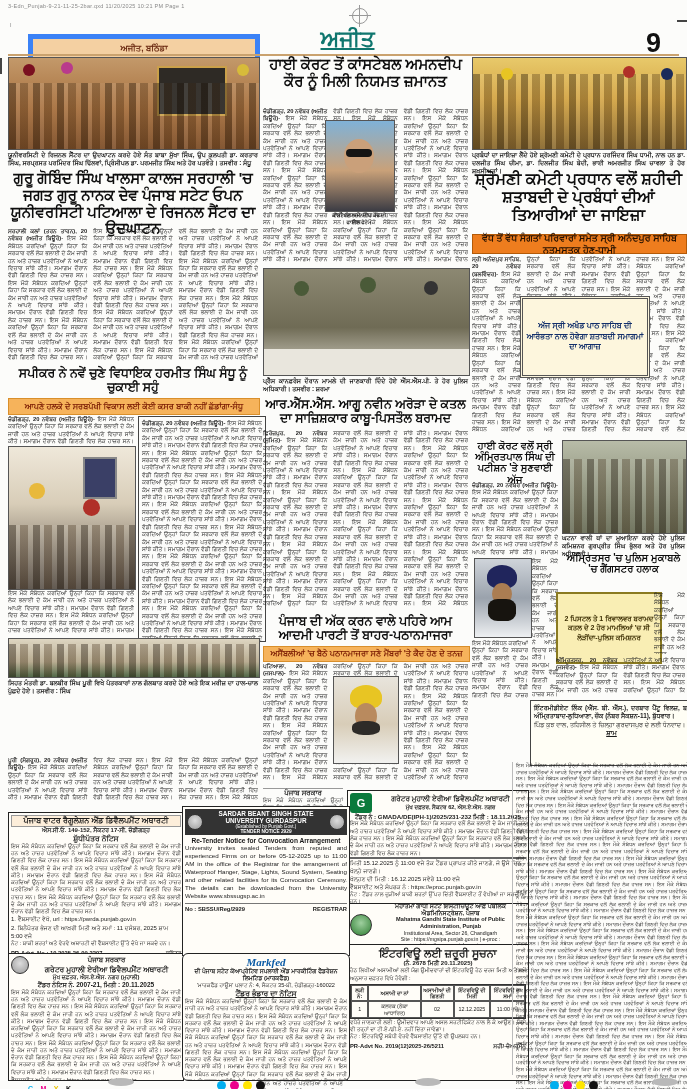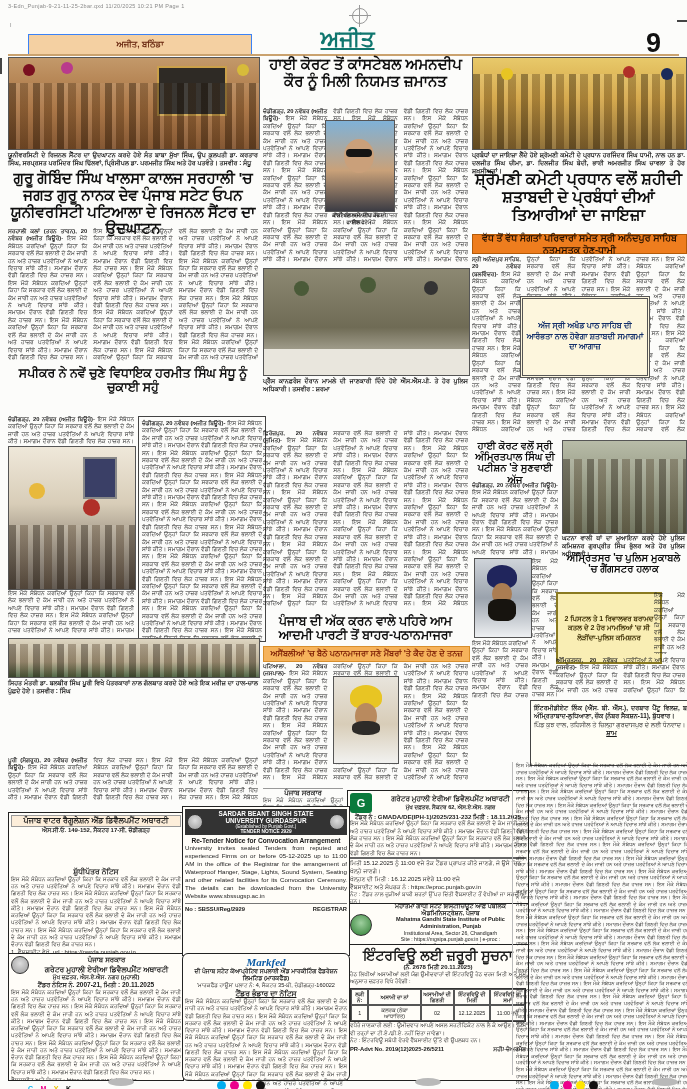--- a/index.html
+++ b/index.html
@@ -7,21 +7,21 @@
          font-family:"Liberation Sans","DejaVu Sans",sans-serif;color:#1a1a1a;overflow:hidden;}
   .abs{position:absolute;}
   
   .printer-line{font-size:5.5px;color:#888;letter-spacing:.3px;}
   .crosshair{width:14px;height:14px;border:1px solid #999;border-radius:50%;}
   .crosshair:before,.crosshair:after{content:"";position:absolute;background:#999;}
   .crosshair:before{left:6px;top:-4px;width:1px;height:22px;}
   .crosshair:after{top:6px;left:-4px;height:1px;width:22px;}
   .edgemark{background:#444;}
   
-  .band{background:#f4d0a2;border:1px solid #3b82f6;display:flex;align-items:center;justify-content:center;}
+  .band{background:#f4d0a2;border:5px solid #3b82f6;display:flex;align-items:center;justify-content:center;}
   .band span{font-size:8.5px;font-weight:bold;color:#6b2a12;}
   .masthead{font-size:22px;font-weight:bold;color:#0f766e;line-height:1;text-decoration:underline;}
   .pageno{font-size:27px;font-weight:bold;color:#111;}
   .headrule{height:2px;background:#caa26e;}
   
   .photo{border:1px solid #555;overflow:hidden;}
   .crowd{position:absolute;left:0;right:0;bottom:0;top:28%;
     background:repeating-linear-gradient(90deg,rgba(30,20,10,.38) 0 7px,rgba(255,255,255,.10) 7px 11px,rgba(60,40,20,.30) 11px 19px,rgba(255,255,255,.05) 19px 24px);}
   .plaque{position:absolute;background:#2e2a25;border:2px solid #caa04a;}
   .blob{position:absolute;border-radius:50%;}
@@ -86,20 +86,21 @@
   <div class="abs caption" style="left:8px;top:151px;width:250px;height:17px;">ਯੂਨੀਵਰਸਿਟੀ ਦੇ ਰਿਜਨਲ ਸੈਂਟਰ ਦਾ ਉਦਘਾਟਨ ਕਰਦੇ ਹੋਏ ਸੰਤ ਬਾਬਾ ਸੁੱਖਾ ਸਿੰਘ, ਉਪ ਕੁਲਪਤੀ ਡਾ. ਕਰਤਾਰ ਸਿੰਘ, ਸਰਪ੍ਰਸਤ ਪਰਮਿੰਦਰ ਸਿੰਘ ਢਿੱਲਵਾਂ, ਪ੍ਰਿੰਸੀਪਲ ਡਾ. ਪਰਮਜੀਤ ਸਿੰਘ ਅਤੇ ਹੋਰ ਪਤਵੰਤੇ।   ਤਸਵੀਰ : ਸੰਧੂ</div>
 
   <div class="abs headline h-lg" style="left:8px;top:170px;width:250px;">ਗੁਰੂ ਗੋਬਿੰਦ ਸਿੰਘ ਖਾਲਸਾ ਕਾਲਜ ਸਰਹਾਲੀ 'ਚ ਜਗਤ ਗੁਰੂ ਨਾਨਕ ਦੇਵ ਪੰਜਾਬ ਸਟੇਟ ਓਪਨ ਯੂਨੀਵਰਸਿਟੀ ਪਟਿਆਲਾ ਦੇ ਰਿਜਨਲ ਸੈਂਟਰ ਦਾ ਉਦਘਾਟਨ</div>
 
   <div class="abs body-txt cols3" style="left:8px;top:228px;width:250px;height:134px;">
     <b class="dl">ਸਰਹਾਲੀ ਕਲਾਂ (ਤਰਨ ਤਾਰਨ), 20 ਨਵੰਬਰ (ਅਜੀਤ ਬਿਊਰੋ)-</b>
     <span> ਇਸ ਮੌਕੇ ਸੰਬੋਧਨ ਕਰਦਿਆਂ ਉਨ੍ਹਾਂ ਕਿਹਾ ਕਿ ਸਰਕਾਰ ਵਲੋਂ ਲੋਕ ਭਲਾਈ ਦੇ ਕੰਮ ਜਾਰੀ ਹਨ ਅਤੇ ਹਾਜ਼ਰ ਪਤਵੰਤਿਆਂ ਨੇ ਆਪਣੇ ਵਿਚਾਰ ਸਾਂਝੇ ਕੀਤੇ। ਸਮਾਗਮ ਦੌਰਾਨ ਵੱਡੀ ਗਿਣਤੀ ਵਿਚ ਲੋਕ ਹਾਜ਼ਰ ਸਨ। ਇਸ ਮੌਕੇ ਸੰਬੋਧਨ ਕਰਦਿਆਂ ਉਨ੍ਹਾਂ ਕਿਹਾ ਕਿ ਸਰਕਾਰ ਵਲੋਂ ਲੋਕ ਭਲਾਈ ਦੇ ਕੰਮ ਜਾਰੀ ਹਨ ਅਤੇ ਹਾਜ਼ਰ ਪਤਵੰਤਿਆਂ ਨੇ ਆਪਣੇ ਵਿਚਾਰ ਸਾਂਝੇ ਕੀਤੇ। ਸਮਾਗਮ ਦੌਰਾਨ ਵੱਡੀ ਗਿਣਤੀ ਵਿਚ ਲੋਕ ਹਾਜ਼ਰ ਸਨ। ਇਸ ਮੌਕੇ ਸੰਬੋਧਨ ਕਰਦਿਆਂ ਉਨ੍ਹਾਂ ਕਿਹਾ ਕਿ ਸਰਕਾਰ ਵਲੋਂ ਲੋਕ ਭਲਾਈ ਦੇ ਕੰਮ ਜਾਰੀ ਹਨ ਅਤੇ ਹਾਜ਼ਰ ਪਤਵੰਤਿਆਂ ਨੇ ਆਪਣੇ ਵਿਚਾਰ ਸਾਂਝੇ ਕੀਤੇ। ਸਮਾਗਮ ਦੌਰਾਨ ਵੱਡੀ ਗਿਣਤੀ ਵਿਚ ਲੋਕ ਹਾਜ਼ਰ ਸਨ। ਇਸ ਮੌਕੇ ਸੰਬੋਧਨ ਕਰਦਿਆਂ ਉਨ੍ਹਾਂ ਕਿਹਾ ਕਿ ਸਰਕਾਰ ਵਲੋਂ ਲੋਕ ਭਲਾਈ ਦੇ ਕੰਮ ਜਾਰੀ ਹਨ ਅਤੇ ਹਾਜ਼ਰ ਪਤਵੰਤਿਆਂ ਨੇ ਆਪਣੇ ਵਿਚਾਰ ਸਾਂਝੇ ਕੀਤੇ। ਸਮਾਗਮ ਦੌਰਾਨ ਵੱਡੀ ਗਿਣਤੀ ਵਿਚ ਲੋਕ ਹਾਜ਼ਰ ਸਨ। ਇਸ ਮੌਕੇ ਸੰਬੋਧਨ ਕਰਦਿਆਂ ਉਨ੍ਹਾਂ ਕਿਹਾ ਕਿ ਸਰਕਾਰ ਵਲੋਂ ਲੋਕ ਭਲਾਈ ਦੇ ਕੰਮ ਜਾਰੀ ਹਨ ਅਤੇ ਹਾਜ਼ਰ ਪਤਵੰਤਿਆਂ ਨੇ ਆਪਣੇ ਵਿਚਾਰ ਸਾਂਝੇ ਕੀਤੇ। ਸਮਾਗਮ ਦੌਰਾਨ ਵੱਡੀ ਗਿਣਤੀ ਵਿਚ ਲੋਕ ਹਾਜ਼ਰ ਸਨ। ਇਸ ਮੌਕੇ ਸੰਬੋਧਨ ਕਰਦਿਆਂ ਉਨ੍ਹਾਂ ਕਿਹਾ ਕਿ ਸਰਕਾਰ ਵਲੋਂ ਲੋਕ ਭਲਾਈ ਦੇ ਕੰਮ ਜਾਰੀ ਹਨ ਅਤੇ ਹਾਜ਼ਰ ਪਤਵੰਤਿਆਂ ਨੇ ਆਪਣੇ ਵਿਚਾਰ ਸਾਂਝੇ ਕੀਤੇ। ਸਮਾਗਮ ਦੌਰਾਨ ਵੱਡੀ ਗਿਣਤੀ ਵਿਚ ਲੋਕ ਹਾਜ਼ਰ ਸਨ। ਇਸ ਮੌਕੇ ਸੰਬੋਧਨ ਕਰਦਿਆਂ ਉਨ੍ਹਾਂ ਕਿਹਾ ਕਿ ਸਰਕਾਰ ਵਲੋਂ ਲੋਕ ਭਲਾਈ ਦੇ ਕੰਮ ਜਾਰੀ ਹਨ ਅਤੇ ਹਾਜ਼ਰ ਪਤਵੰਤਿਆਂ ਨੇ ਆਪਣੇ ਵਿਚਾਰ ਸਾਂਝੇ ਕੀਤੇ। ਸਮਾਗਮ ਦੌਰਾਨ ਵੱਡੀ ਗਿਣਤੀ ਵਿਚ ਲੋਕ ਹਾਜ਼ਰ ਸਨ। ਇਸ ਮੌਕੇ ਸੰਬੋਧਨ ਕਰਦਿਆਂ ਉਨ੍ਹਾਂ ਕਿਹਾ ਕਿ ਸਰਕਾਰ ਵਲੋਂ ਲੋਕ ਭਲਾਈ ਦੇ ਕੰਮ ਜਾਰੀ ਹਨ ਅਤੇ ਹਾਜ਼ਰ ਪਤਵੰਤਿਆਂ ਨੇ ਆਪਣੇ ਵਿਚਾਰ ਸਾਂਝੇ ਕੀਤੇ। ਸਮਾਗਮ ਦੌਰਾਨ ਵੱਡੀ ਗਿਣਤੀ ਵਿਚ ਲੋਕ ਹਾਜ਼ਰ ਸਨ। ਇਸ ਮੌਕੇ ਸੰਬੋਧਨ ਕਰਦਿਆਂ ਉਨ੍ਹਾਂ ਕਿਹਾ ਕਿ ਸਰਕਾਰ ਵਲੋਂ ਲੋਕ ਭਲਾਈ ਦੇ ਕੰਮ ਜਾਰੀ ਹਨ ਅਤੇ ਹਾਜ਼ਰ ਪਤਵੰਤਿਆਂ ਨੇ ਆਪਣੇ ਵਿਚਾਰ ਸਾਂਝੇ ਕੀਤੇ। ਸਮਾਗਮ ਦੌਰਾਨ ਵੱਡੀ ਗਿਣਤੀ ਵਿਚ ਲੋਕ ਹਾਜ਼ਰ ਸਨ। ਇਸ ਮੌਕੇ ਸੰਬੋਧਨ ਕਰਦਿਆਂ ਉਨ੍ਹਾਂ ਕਿਹਾ ਕਿ ਸਰਕਾਰ ਵਲੋਂ ਲੋਕ ਭਲਾਈ ਦੇ ਕੰਮ ਜਾਰੀ ਹਨ ਅਤੇ ਹਾਜ਼ਰ ਪਤਵੰਤਿਆਂ ਨੇ ਆਪਣੇ ਵਿਚਾਰ ਸਾਂਝੇ ਕੀਤੇ। ਸਮਾਗਮ ਦੌਰਾਨ ਵੱਡੀ ਗਿਣਤੀ ਵਿਚ ਲੋਕ ਹਾਜ਼ਰ ਸਨ।</span>
   </div>
 
   <div class="abs headline h-md" style="left:8px;top:366px;width:250px;">ਸਪੀਕਰ ਨੇ ਨਵੇਂ ਚੁਣੇ ਵਿਧਾਇਕ ਹਰਮੀਤ ਸਿੰਘ ਸੰਧੂ ਨੂੰ ਚੁਕਾਈ ਸਹੁੰ</div>
+  <div class="abs subhead" style="left:8px;top:398px;width:250px;height:15px;">ਆਪਣੇ ਹਲਕੇ ਦੇ ਸਰਬਪੱਖੀ ਵਿਕਾਸ ਲਈ ਕੋਈ ਕਸਰ ਬਾਕੀ ਨਹੀਂ ਛੱਡਾਂਗਾ-ਸੰਧੂ</div>
 
   <div class="abs body-txt" style="left:8px;top:416px;width:126px;height:28px;">
     <b class="dl">ਚੰਡੀਗੜ੍ਹ, 20 ਨਵੰਬਰ (ਅਜੀਤ ਬਿਊਰੋ)-</b>
     <span> ਇਸ ਮੌਕੇ ਸੰਬੋਧਨ ਕਰਦਿਆਂ ਉਨ੍ਹਾਂ ਕਿਹਾ ਕਿ ਸਰਕਾਰ ਵਲੋਂ ਲੋਕ ਭਲਾਈ ਦੇ ਕੰਮ ਜਾਰੀ ਹਨ ਅਤੇ ਹਾਜ਼ਰ ਪਤਵੰਤਿਆਂ ਨੇ ਆਪਣੇ ਵਿਚਾਰ ਸਾਂਝੇ ਕੀਤੇ। ਸਮਾਗਮ ਦੌਰਾਨ ਵੱਡੀ ਗਿਣਤੀ ਵਿਚ ਲੋਕ ਹਾਜ਼ਰ ਸਨ। ਇਸ ਮੌਕੇ ਸੰਬੋਧਨ ਕਰਦਿਆਂ ਉਨ੍ਹਾਂ ਕਿਹਾ ਕਿ ਸਰਕਾਰ ਵਲੋਂ ਲੋਕ ਭਲਾਈ ਦੇ ਕੰਮ ਜਾਰੀ ਹਨ ਅਤੇ ਹਾਜ਼ਰ ਪਤਵੰਤਿਆਂ ਨੇ ਆਪਣੇ ਵਿਚਾਰ ਸਾਂਝੇ ਕੀਤੇ। ਸਮਾਗਮ ਦੌਰਾਨ ਵੱਡੀ ਗਿਣਤੀ ਵਿਚ ਲੋਕ ਹਾਜ਼ਰ ਸਨ।</span>
   </div>
   <div class="abs photo" style="left:8px;top:446px;width:126px;height:142px;background:linear-gradient(180deg,#efe8da 0%,#d8cdb8 40%,#5a5148 100%);">
     <div class="plaque" style="left:74px;top:10px;width:30px;height:38px;background:#3a3f66;border-color:#888;"></div>
     <div class="blob" style="left:20px;top:36px;width:16px;height:16px;background:#e8b93c;"></div>
     <div class="blob" style="left:74px;top:52px;width:17px;height:17px;background:#b03028;"></div>
     <div class="crowd" style="top:55%;"></div>
@@ -118,21 +119,21 @@
   </div>
   <div class="abs caption" style="left:8px;top:679px;width:250px;height:17px;">ਸਿਹਤ ਮੰਤਰੀ ਡਾ. ਬਲਬੀਰ ਸਿੰਘ ਪੂਰੀ ਵਿਖੇ ਪੱਤਰਕਾਰਾਂ ਨਾਲ ਗੱਲਬਾਤ ਕਰਦੇ ਹੋਏ ਅਤੇ ਇਕ ਮਰੀਜ਼ ਦਾ ਹਾਲ-ਚਾਲ ਪੁੱਛਦੇ ਹੋਏ।   ਤਸਵੀਰ : ਸਿੰਘ</div>
   <div class="abs body-txt cols3" style="left:8px;top:757px;width:250px;height:50px;">
     <b class="dl">ਪੂਰੀ (ਸੰਗਰੂਰ), 20 ਨਵੰਬਰ (ਅਜੀਤ ਬਿਊਰੋ)-</b>
     <span> ਇਸ ਮੌਕੇ ਸੰਬੋਧਨ ਕਰਦਿਆਂ ਉਨ੍ਹਾਂ ਕਿਹਾ ਕਿ ਸਰਕਾਰ ਵਲੋਂ ਲੋਕ ਭਲਾਈ ਦੇ ਕੰਮ ਜਾਰੀ ਹਨ ਅਤੇ ਹਾਜ਼ਰ ਪਤਵੰਤਿਆਂ ਨੇ ਆਪਣੇ ਵਿਚਾਰ ਸਾਂਝੇ ਕੀਤੇ। ਸਮਾਗਮ ਦੌਰਾਨ ਵੱਡੀ ਗਿਣਤੀ ਵਿਚ ਲੋਕ ਹਾਜ਼ਰ ਸਨ। ਇਸ ਮੌਕੇ ਸੰਬੋਧਨ ਕਰਦਿਆਂ ਉਨ੍ਹਾਂ ਕਿਹਾ ਕਿ ਸਰਕਾਰ ਵਲੋਂ ਲੋਕ ਭਲਾਈ ਦੇ ਕੰਮ ਜਾਰੀ ਹਨ ਅਤੇ ਹਾਜ਼ਰ ਪਤਵੰਤਿਆਂ ਨੇ ਆਪਣੇ ਵਿਚਾਰ ਸਾਂਝੇ ਕੀਤੇ। ਸਮਾਗਮ ਦੌਰਾਨ ਵੱਡੀ ਗਿਣਤੀ ਵਿਚ ਲੋਕ ਹਾਜ਼ਰ ਸਨ। ਇਸ ਮੌਕੇ ਸੰਬੋਧਨ ਕਰਦਿਆਂ ਉਨ੍ਹਾਂ ਕਿਹਾ ਕਿ ਸਰਕਾਰ ਵਲੋਂ ਲੋਕ ਭਲਾਈ ਦੇ ਕੰਮ ਜਾਰੀ ਹਨ ਅਤੇ ਹਾਜ਼ਰ ਪਤਵੰਤਿਆਂ ਨੇ ਆਪਣੇ ਵਿਚਾਰ ਸਾਂਝੇ ਕੀਤੇ। ਸਮਾਗਮ ਦੌਰਾਨ ਵੱਡੀ ਗਿਣਤੀ ਵਿਚ ਲੋਕ ਹਾਜ਼ਰ ਸਨ। ਇਸ ਮੌਕੇ ਸੰਬੋਧਨ ਕਰਦਿਆਂ ਉਨ੍ਹਾਂ ਕਿਹਾ ਕਿ ਸਰਕਾਰ ਵਲੋਂ ਲੋਕ ਭਲਾਈ ਦੇ ਕੰਮ ਜਾਰੀ ਹਨ ਅਤੇ ਹਾਜ਼ਰ ਪਤਵੰਤਿਆਂ ਨੇ ਆਪਣੇ ਵਿਚਾਰ ਸਾਂਝੇ ਕੀਤੇ। ਸਮਾਗਮ ਦੌਰਾਨ ਵੱਡੀ ਗਿਣਤੀ ਵਿਚ ਲੋਕ ਹਾਜ਼ਰ ਸਨ।</span>
   </div>
 
   <div class="abs notice" style="left:8px;top:812px;width:170px;height:138px;padding:2px;">
     <div class="nt" style="font-size:8px;background:#fdeeda;border:1px solid #999;">ਪੰਜਾਬ ਵਾਟਰ ਰੈਗੂਲੇਸ਼ਨ ਐਂਡ ਡਿਵੈਲਪਮੈਂਟ ਅਥਾਰਟੀ</div>
     <div class="nt" style="font-size:6px;">ਐਸ.ਸੀ.ਓ. 149-152, ਸੈਕਟਰ 17-ਸੀ, ਚੰਡੀਗੜ੍ਹ</div>
-    <div class="nt" style="font-size:7.5px;margin-top:33px;">ਸ਼ੁੱਧੀਪੱਤਰ ਨੋਟਿਸ</div>
+    <div class="nt" style="font-size:7.5px;">ਸ਼ੁੱਧੀਪੱਤਰ ਨੋਟਿਸ</div>
     <div class="ntext"> ਇਸ ਮੌਕੇ ਸੰਬੋਧਨ ਕਰਦਿਆਂ ਉਨ੍ਹਾਂ ਕਿਹਾ ਕਿ ਸਰਕਾਰ ਵਲੋਂ ਲੋਕ ਭਲਾਈ ਦੇ ਕੰਮ ਜਾਰੀ ਹਨ ਅਤੇ ਹਾਜ਼ਰ ਪਤਵੰਤਿਆਂ ਨੇ ਆਪਣੇ ਵਿਚਾਰ ਸਾਂਝੇ ਕੀਤੇ। ਸਮਾਗਮ ਦੌਰਾਨ ਵੱਡੀ ਗਿਣਤੀ ਵਿਚ ਲੋਕ ਹਾਜ਼ਰ ਸਨ। ਇਸ ਮੌਕੇ ਸੰਬੋਧਨ ਕਰਦਿਆਂ ਉਨ੍ਹਾਂ ਕਿਹਾ ਕਿ ਸਰਕਾਰ ਵਲੋਂ ਲੋਕ ਭਲਾਈ ਦੇ ਕੰਮ ਜਾਰੀ ਹਨ ਅਤੇ ਹਾਜ਼ਰ ਪਤਵੰਤਿਆਂ ਨੇ ਆਪਣੇ ਵਿਚਾਰ ਸਾਂਝੇ ਕੀਤੇ। ਸਮਾਗਮ ਦੌਰਾਨ ਵੱਡੀ ਗਿਣਤੀ ਵਿਚ ਲੋਕ ਹਾਜ਼ਰ ਸਨ। ਇਸ ਮੌਕੇ ਸੰਬੋਧਨ ਕਰਦਿਆਂ ਉਨ੍ਹਾਂ ਕਿਹਾ ਕਿ ਸਰਕਾਰ ਵਲੋਂ ਲੋਕ ਭਲਾਈ ਦੇ ਕੰਮ ਜਾਰੀ ਹਨ ਅਤੇ ਹਾਜ਼ਰ ਪਤਵੰਤਿਆਂ ਨੇ ਆਪਣੇ ਵਿਚਾਰ ਸਾਂਝੇ ਕੀਤੇ। ਸਮਾਗਮ ਦੌਰਾਨ ਵੱਡੀ ਗਿਣਤੀ ਵਿਚ ਲੋਕ ਹਾਜ਼ਰ ਸਨ। ਇਸ ਮੌਕੇ ਸੰਬੋਧਨ ਕਰਦਿਆਂ ਉਨ੍ਹਾਂ ਕਿਹਾ ਕਿ ਸਰਕਾਰ ਵਲੋਂ ਲੋਕ ਭਲਾਈ ਦੇ ਕੰਮ ਜਾਰੀ ਹਨ ਅਤੇ ਹਾਜ਼ਰ ਪਤਵੰਤਿਆਂ ਨੇ ਆਪਣੇ ਵਿਚਾਰ ਸਾਂਝੇ ਕੀਤੇ। ਸਮਾਗਮ ਦੌਰਾਨ ਵੱਡੀ ਗਿਣਤੀ ਵਿਚ ਲੋਕ ਹਾਜ਼ਰ ਸਨ।</div>
     <div class="nline">1.  ਵੈੱਬਸਾਈਟ ਵੇਖੋ, url : https://pwrda.punjab.gov.in</div>
     <div class="nline">2.  ਬਿਨੈਪੱਤਰ ਭੇਜਣ ਦੀ ਆਖ਼ਰੀ ਮਿਤੀ ਅਤੇ ਸਮਾਂ : 11 ਦਸੰਬਰ, 2025 ਸ਼ਾਮ 5:00 ਵਜੇ</div>
     <div class="ntext">ਨੋਟ : ਬਾਕੀ ਸ਼ਰਤਾਂ ਅਤੇ ਵੇਰਵੇ ਅਥਾਰਟੀ ਦੀ ਵੈੱਬਸਾਈਟ ਉੱਤੇ ਦੇਖੇ ਜਾ ਸਕਦੇ ਹਨ।</div>
     <div style="display:flex;justify-content:space-between;margin-top:3px;">
       <span class="pr">PR-Advt. No : 10.2025-26-09-2207</span>
       <span class="pr">ਸਕੱਤਰ</span>
     </div>
   </div>
 
@@ -162,20 +163,21 @@
   </div>
   <div class="abs caption" style="left:325px;top:212px;width:68px;height:12px;font-size:5.2px;text-align:center;">ਕਾਂਸਟੇਬਲ ਅਮਨਦੀਪ ਕੌਰ ਦੀ ਫਾਈਲ ਫੋਟੋ।</div>
 
   <div class="abs photo" style="left:263px;top:268px;width:205px;height:106px;background:linear-gradient(180deg,#8c8872 0%,#6f6b55 55%,#d8d4c8 100%);">
     <div class="blob" style="left:30px;top:12px;width:15px;height:15px;background:#4a5a38;"></div>
     <div class="blob" style="left:96px;top:8px;width:16px;height:16px;background:#4a5a38;"></div>
     <div class="blob" style="left:160px;top:12px;width:14px;height:14px;background:#333;"></div>
     <div style="position:absolute;left:0;bottom:0;width:100%;height:26px;background:#e9e6dd;"></div>
   </div>
   <div class="abs caption" style="left:263px;top:377px;width:205px;height:17px;">ਪ੍ਰੈੱਸ ਕਾਨਫ਼ਰੰਸ ਦੌਰਾਨ ਮਾਮਲੇ ਦੀ ਜਾਣਕਾਰੀ ਦਿੰਦੇ ਹੋਏ ਐੱਸ.ਐੱਸ.ਪੀ. ਤੇ ਹੋਰ ਪੁਲਿਸ ਅਧਿਕਾਰੀ।   ਤਸਵੀਰ : ਸ਼ਰਮਾ</div>
+  <div class="abs headline h-md" style="left:263px;top:397px;width:205px;">ਆਰ.ਐੱਸ.ਐੱਸ. ਆਗੂ ਨਵੀਨ ਅਰੋੜਾ ਦੇ ਕਤਲ ਦਾ ਸਾਜ਼ਿਸ਼ਕਾਰ ਕਾਬੂ-ਪਿਸਤੌਲ ਬਰਾਮਦ</div>
   <div class="abs body-txt cols3" style="left:263px;top:430px;width:205px;height:180px;">
     <b class="dl">ਫਿਰੋਜ਼ਪੁਰ, 20 ਨਵੰਬਰ (ਸੁਮਿਤ)-</b>
     <span> ਇਸ ਮੌਕੇ ਸੰਬੋਧਨ ਕਰਦਿਆਂ ਉਨ੍ਹਾਂ ਕਿਹਾ ਕਿ ਸਰਕਾਰ ਵਲੋਂ ਲੋਕ ਭਲਾਈ ਦੇ ਕੰਮ ਜਾਰੀ ਹਨ ਅਤੇ ਹਾਜ਼ਰ ਪਤਵੰਤਿਆਂ ਨੇ ਆਪਣੇ ਵਿਚਾਰ ਸਾਂਝੇ ਕੀਤੇ। ਸਮਾਗਮ ਦੌਰਾਨ ਵੱਡੀ ਗਿਣਤੀ ਵਿਚ ਲੋਕ ਹਾਜ਼ਰ ਸਨ। ਇਸ ਮੌਕੇ ਸੰਬੋਧਨ ਕਰਦਿਆਂ ਉਨ੍ਹਾਂ ਕਿਹਾ ਕਿ ਸਰਕਾਰ ਵਲੋਂ ਲੋਕ ਭਲਾਈ ਦੇ ਕੰਮ ਜਾਰੀ ਹਨ ਅਤੇ ਹਾਜ਼ਰ ਪਤਵੰਤਿਆਂ ਨੇ ਆਪਣੇ ਵਿਚਾਰ ਸਾਂਝੇ ਕੀਤੇ। ਸਮਾਗਮ ਦੌਰਾਨ ਵੱਡੀ ਗਿਣਤੀ ਵਿਚ ਲੋਕ ਹਾਜ਼ਰ ਸਨ। ਇਸ ਮੌਕੇ ਸੰਬੋਧਨ ਕਰਦਿਆਂ ਉਨ੍ਹਾਂ ਕਿਹਾ ਕਿ ਸਰਕਾਰ ਵਲੋਂ ਲੋਕ ਭਲਾਈ ਦੇ ਕੰਮ ਜਾਰੀ ਹਨ ਅਤੇ ਹਾਜ਼ਰ ਪਤਵੰਤਿਆਂ ਨੇ ਆਪਣੇ ਵਿਚਾਰ ਸਾਂਝੇ ਕੀਤੇ। ਸਮਾਗਮ ਦੌਰਾਨ ਵੱਡੀ ਗਿਣਤੀ ਵਿਚ ਲੋਕ ਹਾਜ਼ਰ ਸਨ। ਇਸ ਮੌਕੇ ਸੰਬੋਧਨ ਕਰਦਿਆਂ ਉਨ੍ਹਾਂ ਕਿਹਾ ਕਿ ਸਰਕਾਰ ਵਲੋਂ ਲੋਕ ਭਲਾਈ ਦੇ ਕੰਮ ਜਾਰੀ ਹਨ ਅਤੇ ਹਾਜ਼ਰ ਪਤਵੰਤਿਆਂ ਨੇ ਆਪਣੇ ਵਿਚਾਰ ਸਾਂਝੇ ਕੀਤੇ। ਸਮਾਗਮ ਦੌਰਾਨ ਵੱਡੀ ਗਿਣਤੀ ਵਿਚ ਲੋਕ ਹਾਜ਼ਰ ਸਨ। ਇਸ ਮੌਕੇ ਸੰਬੋਧਨ ਕਰਦਿਆਂ ਉਨ੍ਹਾਂ ਕਿਹਾ ਕਿ ਸਰਕਾਰ ਵਲੋਂ ਲੋਕ ਭਲਾਈ ਦੇ ਕੰਮ ਜਾਰੀ ਹਨ ਅਤੇ ਹਾਜ਼ਰ ਪਤਵੰਤਿਆਂ ਨੇ ਆਪਣੇ ਵਿਚਾਰ ਸਾਂਝੇ ਕੀਤੇ। ਸਮਾਗਮ ਦੌਰਾਨ ਵੱਡੀ ਗਿਣਤੀ ਵਿਚ ਲੋਕ ਹਾਜ਼ਰ ਸਨ। ਇਸ ਮੌਕੇ ਸੰਬੋਧਨ ਕਰਦਿਆਂ ਉਨ੍ਹਾਂ ਕਿਹਾ ਕਿ ਸਰਕਾਰ ਵਲੋਂ ਲੋਕ ਭਲਾਈ ਦੇ ਕੰਮ ਜਾਰੀ ਹਨ ਅਤੇ ਹਾਜ਼ਰ ਪਤਵੰਤਿਆਂ ਨੇ ਆਪਣੇ ਵਿਚਾਰ ਸਾਂਝੇ ਕੀਤੇ। ਸਮਾਗਮ ਦੌਰਾਨ ਵੱਡੀ ਗਿਣਤੀ ਵਿਚ ਲੋਕ ਹਾਜ਼ਰ ਸਨ। ਇਸ ਮੌਕੇ ਸੰਬੋਧਨ ਕਰਦਿਆਂ ਉਨ੍ਹਾਂ ਕਿਹਾ ਕਿ ਸਰਕਾਰ ਵਲੋਂ ਲੋਕ ਭਲਾਈ ਦੇ ਕੰਮ ਜਾਰੀ ਹਨ ਅਤੇ ਹਾਜ਼ਰ ਪਤਵੰਤਿਆਂ ਨੇ ਆਪਣੇ ਵਿਚਾਰ ਸਾਂਝੇ ਕੀਤੇ। ਸਮਾਗਮ ਦੌਰਾਨ ਵੱਡੀ ਗਿਣਤੀ ਵਿਚ ਲੋਕ ਹਾਜ਼ਰ ਸਨ। ਇਸ ਮੌਕੇ ਸੰਬੋਧਨ ਕਰਦਿਆਂ ਉਨ੍ਹਾਂ ਕਿਹਾ ਕਿ ਸਰਕਾਰ ਵਲੋਂ ਲੋਕ ਭਲਾਈ ਦੇ ਕੰਮ ਜਾਰੀ ਹਨ ਅਤੇ ਹਾਜ਼ਰ ਪਤਵੰਤਿਆਂ ਨੇ ਆਪਣੇ ਵਿਚਾਰ ਸਾਂਝੇ ਕੀਤੇ। ਸਮਾਗਮ ਦੌਰਾਨ ਵੱਡੀ ਗਿਣਤੀ ਵਿਚ ਲੋਕ ਹਾਜ਼ਰ ਸਨ। ਇਸ ਮੌਕੇ ਸੰਬੋਧਨ ਕਰਦਿਆਂ ਉਨ੍ਹਾਂ ਕਿਹਾ ਕਿ ਸਰਕਾਰ ਵਲੋਂ ਲੋਕ ਭਲਾਈ ਦੇ ਕੰਮ ਜਾਰੀ ਹਨ ਅਤੇ ਹਾਜ਼ਰ ਪਤਵੰਤਿਆਂ ਨੇ ਆਪਣੇ ਵਿਚਾਰ ਸਾਂਝੇ ਕੀਤੇ। ਸਮਾਗਮ ਦੌਰਾਨ ਵੱਡੀ ਗਿਣਤੀ ਵਿਚ ਲੋਕ ਹਾਜ਼ਰ ਸਨ। ਇਸ ਮੌਕੇ ਸੰਬੋਧਨ ਕਰਦਿਆਂ ਉਨ੍ਹਾਂ ਕਿਹਾ ਕਿ ਸਰਕਾਰ ਵਲੋਂ ਲੋਕ ਭਲਾਈ ਦੇ ਕੰਮ ਜਾਰੀ ਹਨ ਅਤੇ ਹਾਜ਼ਰ ਪਤਵੰਤਿਆਂ ਨੇ ਆਪਣੇ ਵਿਚਾਰ ਸਾਂਝੇ ਕੀਤੇ। ਸਮਾਗਮ ਦੌਰਾਨ ਵੱਡੀ ਗਿਣਤੀ ਵਿਚ ਲੋਕ ਹਾਜ਼ਰ ਸਨ। ਇਸ ਮੌਕੇ ਸੰਬੋਧਨ ਕਰਦਿਆਂ ਉਨ੍ਹਾਂ ਕਿਹਾ ਕਿ ਸਰਕਾਰ ਵਲੋਂ ਲੋਕ ਭਲਾਈ ਦੇ ਕੰਮ ਜਾਰੀ ਹਨ ਅਤੇ ਹਾਜ਼ਰ ਪਤਵੰਤਿਆਂ ਨੇ ਆਪਣੇ ਵਿਚਾਰ ਸਾਂਝੇ ਕੀਤੇ। ਸਮਾਗਮ ਦੌਰਾਨ ਵੱਡੀ ਗਿਣਤੀ ਵਿਚ ਲੋਕ ਹਾਜ਼ਰ ਸਨ। ਇਸ ਮੌਕੇ ਸੰਬੋਧਨ ਕਰਦਿਆਂ ਉਨ੍ਹਾਂ ਕਿਹਾ ਕਿ ਸਰਕਾਰ ਵਲੋਂ ਲੋਕ ਭਲਾਈ ਦੇ ਕੰਮ ਜਾਰੀ ਹਨ ਅਤੇ ਹਾਜ਼ਰ ਪਤਵੰਤਿਆਂ ਨੇ ਆਪਣੇ ਵਿਚਾਰ ਸਾਂਝੇ ਕੀਤੇ। ਸਮਾਗਮ ਦੌਰਾਨ ਵੱਡੀ ਗਿਣਤੀ ਵਿਚ ਲੋਕ ਹਾਜ਼ਰ ਸਨ। ਇਸ ਮੌਕੇ ਸੰਬੋਧਨ ਕਰਦਿਆਂ ਉਨ੍ਹਾਂ ਕਿਹਾ ਕਿ ਸਰਕਾਰ ਵਲੋਂ ਲੋਕ ਭਲਾਈ ਦੇ ਕੰਮ ਜਾਰੀ ਹਨ ਅਤੇ ਹਾਜ਼ਰ ਪਤਵੰਤਿਆਂ ਨੇ ਆਪਣੇ ਵਿਚਾਰ ਸਾਂਝੇ ਕੀਤੇ। ਸਮਾਗਮ ਦੌਰਾਨ ਵੱਡੀ ਗਿਣਤੀ ਵਿਚ ਲੋਕ ਹਾਜ਼ਰ ਸਨ। ਇਸ ਮੌਕੇ ਸੰਬੋਧਨ ਕਰਦਿਆਂ ਉਨ੍ਹਾਂ ਕਿਹਾ ਕਿ ਸਰਕਾਰ ਵਲੋਂ ਲੋਕ ਭਲਾਈ ਦੇ ਕੰਮ ਜਾਰੀ ਹਨ ਅਤੇ ਹਾਜ਼ਰ ਪਤਵੰਤਿਆਂ ਨੇ ਆਪਣੇ ਵਿਚਾਰ ਸਾਂਝੇ ਕੀਤੇ। ਸਮਾਗਮ ਦੌਰਾਨ ਵੱਡੀ ਗਿਣਤੀ ਵਿਚ ਲੋਕ ਹਾਜ਼ਰ ਸਨ।</span>
   </div>
 
   <div class="abs headline h-md" style="left:263px;top:614px;width:205px;">ਪੰਜਾਬ ਦੀ ਅੱਕ ਕਰਨ ਵਾਲੇ ਪਹਿਰੇ ਆਮ ਆਦਮੀ ਪਾਰਟੀ ਤੋਂ ਬਾਹਰ-ਪਠਾਨਮਾਜਰਾ</div>
   <div class="abs subhead" style="left:263px;top:646px;width:205px;height:14px;">ਅਸੈਂਬਲੀਆਂ 'ਚ ਬੈਠੇ ਪਠਾਨਮਾਜਰਾ ਸਣੇ ਮੈਂਬਰਾਂ 'ਤੇ ਕੈਦ ਹੋਣ ਦੇ ਤਨਜ਼</div>
   <div class="abs body-txt cols3" style="left:263px;top:663px;width:205px;height:122px;">
     <b class="dl">ਪਟਿਆਲਾ, 20 ਨਵੰਬਰ (ਜਸਪਾਲ)-</b>
     <span> ਇਸ ਮੌਕੇ ਸੰਬੋਧਨ ਕਰਦਿਆਂ ਉਨ੍ਹਾਂ ਕਿਹਾ ਕਿ ਸਰਕਾਰ ਵਲੋਂ ਲੋਕ ਭਲਾਈ ਦੇ ਕੰਮ ਜਾਰੀ ਹਨ ਅਤੇ ਹਾਜ਼ਰ ਪਤਵੰਤਿਆਂ ਨੇ ਆਪਣੇ ਵਿਚਾਰ ਸਾਂਝੇ ਕੀਤੇ। ਸਮਾਗਮ ਦੌਰਾਨ ਵੱਡੀ ਗਿਣਤੀ ਵਿਚ ਲੋਕ ਹਾਜ਼ਰ ਸਨ। ਇਸ ਮੌਕੇ ਸੰਬੋਧਨ ਕਰਦਿਆਂ ਉਨ੍ਹਾਂ ਕਿਹਾ ਕਿ ਸਰਕਾਰ ਵਲੋਂ ਲੋਕ ਭਲਾਈ ਦੇ ਕੰਮ ਜਾਰੀ ਹਨ ਅਤੇ ਹਾਜ਼ਰ ਪਤਵੰਤਿਆਂ ਨੇ ਆਪਣੇ ਵਿਚਾਰ ਸਾਂਝੇ ਕੀਤੇ। ਸਮਾਗਮ ਦੌਰਾਨ ਵੱਡੀ ਗਿਣਤੀ ਵਿਚ ਲੋਕ ਹਾਜ਼ਰ ਸਨ। ਇਸ ਮੌਕੇ ਸੰਬੋਧਨ ਕਰਦਿਆਂ ਉਨ੍ਹਾਂ ਕਿਹਾ ਕਿ ਸਰਕਾਰ ਵਲੋਂ ਲੋਕ ਭਲਾਈ ਦੇ ਕੰਮ ਜਾਰੀ ਹਨ ਅਤੇ ਹਾਜ਼ਰ ਪਤਵੰਤਿਆਂ ਨੇ ਆਪਣੇ ਵਿਚਾਰ ਸਾਂਝੇ ਕੀਤੇ। ਸਮਾਗਮ ਦੌਰਾਨ ਵੱਡੀ ਗਿਣਤੀ ਵਿਚ ਲੋਕ ਹਾਜ਼ਰ ਸਨ। ਇਸ ਮੌਕੇ ਸੰਬੋਧਨ ਕਰਦਿਆਂ ਉਨ੍ਹਾਂ ਕਿਹਾ ਕਿ ਸਰਕਾਰ ਵਲੋਂ ਲੋਕ ਭਲਾਈ ਦੇ ਕੰਮ ਜਾਰੀ ਹਨ ਅਤੇ ਹਾਜ਼ਰ ਪਤਵੰਤਿਆਂ ਨੇ ਆਪਣੇ ਵਿਚਾਰ ਸਾਂਝੇ ਕੀਤੇ। ਸਮਾਗਮ ਦੌਰਾਨ ਵੱਡੀ ਗਿਣਤੀ ਵਿਚ ਲੋਕ ਹਾਜ਼ਰ ਸਨ। ਇਸ ਮੌਕੇ ਸੰਬੋਧਨ ਕਰਦਿਆਂ ਉਨ੍ਹਾਂ ਕਿਹਾ ਕਿ ਸਰਕਾਰ ਵਲੋਂ ਲੋਕ ਭਲਾਈ ਦੇ ਕੰਮ ਜਾਰੀ ਹਨ ਅਤੇ ਹਾਜ਼ਰ ਪਤਵੰਤਿਆਂ ਨੇ ਆਪਣੇ ਵਿਚਾਰ ਸਾਂਝੇ ਕੀਤੇ। ਸਮਾਗਮ ਦੌਰਾਨ ਵੱਡੀ ਗਿਣਤੀ ਵਿਚ ਲੋਕ ਹਾਜ਼ਰ ਸਨ। ਇਸ ਮੌਕੇ ਸੰਬੋਧਨ ਕਰਦਿਆਂ ਉਨ੍ਹਾਂ ਕਿਹਾ ਕਿ ਸਰਕਾਰ ਵਲੋਂ ਲੋਕ ਭਲਾਈ ਦੇ ਕੰਮ ਜਾਰੀ ਹਨ ਅਤੇ ਹਾਜ਼ਰ ਪਤਵੰਤਿਆਂ ਨੇ ਆਪਣੇ ਵਿਚਾਰ ਸਾਂਝੇ ਕੀਤੇ। ਸਮਾਗਮ ਦੌਰਾਨ ਵੱਡੀ ਗਿਣਤੀ ਵਿਚ ਲੋਕ ਹਾਜ਼ਰ ਸਨ। ਇਸ ਮੌਕੇ ਸੰਬੋਧਨ ਕਰਦਿਆਂ ਉਨ੍ਹਾਂ ਕਿਹਾ ਕਿ ਸਰਕਾਰ ਵਲੋਂ ਲੋਕ ਭਲਾਈ ਦੇ ਕੰਮ ਜਾਰੀ ਹਨ ਅਤੇ ਹਾਜ਼ਰ ਪਤਵੰਤਿਆਂ ਨੇ ਆਪਣੇ ਵਿਚਾਰ ਸਾਂਝੇ ਕੀਤੇ। ਸਮਾਗਮ ਦੌਰਾਨ ਵੱਡੀ ਗਿਣਤੀ ਵਿਚ ਲੋਕ ਹਾਜ਼ਰ ਸਨ। ਇਸ ਮੌਕੇ ਸੰਬੋਧਨ ਕਰਦਿਆਂ ਉਨ੍ਹਾਂ ਕਿਹਾ ਕਿ ਸਰਕਾਰ ਵਲੋਂ ਲੋਕ ਭਲਾਈ ਦੇ ਕੰਮ ਜਾਰੀ ਹਨ ਅਤੇ ਹਾਜ਼ਰ ਪਤਵੰਤਿਆਂ ਨੇ ਆਪਣੇ ਵਿਚਾਰ ਸਾਂਝੇ ਕੀਤੇ। ਸਮਾਗਮ ਦੌਰਾਨ ਵੱਡੀ ਗਿਣਤੀ ਵਿਚ ਲੋਕ ਹਾਜ਼ਰ ਸਨ। ਇਸ ਮੌਕੇ ਸੰਬੋਧਨ ਕਰਦਿਆਂ ਉਨ੍ਹਾਂ ਕਿਹਾ ਕਿ ਸਰਕਾਰ ਵਲੋਂ ਲੋਕ ਭਲਾਈ ਦੇ ਕੰਮ ਜਾਰੀ ਹਨ ਅਤੇ ਹਾਜ਼ਰ ਪਤਵੰਤਿਆਂ ਨੇ ਆਪਣੇ ਵਿਚਾਰ ਸਾਂਝੇ ਕੀਤੇ। ਸਮਾਗਮ ਦੌਰਾਨ ਵੱਡੀ ਗਿਣਤੀ ਵਿਚ ਲੋਕ ਹਾਜ਼ਰ ਸਨ। ਇਸ ਮੌਕੇ ਸੰਬੋਧਨ ਕਰਦਿਆਂ ਉਨ੍ਹਾਂ ਕਿਹਾ ਕਿ ਸਰਕਾਰ ਵਲੋਂ ਲੋਕ ਭਲਾਈ ਦੇ ਕੰਮ ਜਾਰੀ ਹਨ ਅਤੇ ਹਾਜ਼ਰ ਪਤਵੰਤਿਆਂ ਨੇ ਆਪਣੇ ਵਿਚਾਰ ਸਾਂਝੇ ਕੀਤੇ। ਸਮਾਗਮ ਦੌਰਾਨ ਵੱਡੀ ਗਿਣਤੀ ਵਿਚ ਲੋਕ ਹਾਜ਼ਰ ਸਨ।</span>
@@ -219,21 +221,21 @@
     <div class="emblem" style="width:20px;height:20px;background:radial-gradient(circle at 50% 40%,#9fd09f,#2e7d32);"></div>
     <div style="flex:1;">
       <div class="nt" style="font-size:6.2px;">ਮਹਾਤਮਾ ਗਾਂਧੀ ਸਟੇਟ ਇੰਸਟੀਚਿਊਟ ਆਫ਼ ਪਬਲਿਕ ਐਡਮਿਨਿਸਟ੍ਰੇਸ਼ਨ, ਪੰਜਾਬ</div>
       <div class="nt" style="font-size:5.6px;">Mahatma Gandhi State Institute of Public Administration, Punjab</div>
       <div class="nt" style="font-size:5.2px;font-weight:normal;">Institutional Area, Sector 26, Chandigarh</div>
       <div class="nt" style="font-size:5.2px;font-weight:normal;">Site : https://mgsipa.punjab.gov.in  |  e-proc : https://eproc.punjab.gov.in</div>
     </div>
   </div>
 
   <div class="abs notice" style="left:347px;top:944px;width:176px;height:131px;padding:2px;">
-    <div class="nt" style="font-size:14px;">ਇੰਟਰਵਿਊ ਲਈ ਜ਼ਰੂਰੀ ਸੂਚਨਾ</div>
+    <div class="nt" style="font-size:11px;">ਇੰਟਰਵਿਊ ਲਈ ਜ਼ਰੂਰੀ ਸੂਚਨਾ</div>
     <div class="nt" style="font-size:6px;">(ਨੰ. 2678 ਮਿਤੀ 20.11.2025)</div>
     <div class="ntext">ਹੇਠ ਲਿਖੀਆਂ ਅਸਾਮੀਆਂ ਲਈ ਯੋਗ ਉਮੀਦਵਾਰਾਂ ਦੀ ਇੰਟਰਵਿਊ ਹੇਠ ਦਰਜ ਮਿਤੀ ਅਤੇ ਸਮੇਂ ਅਨੁਸਾਰ ਦਫ਼ਤਰ ਵਿਖੇ ਹੋਵੇਗੀ :</div>
     <div class="tbl" style="grid-template-columns:10% 30% 19% 21% 20%;margin-top:2px;">
       <div style="font-weight:bold;">ਲੜੀ ਨੰ:</div>
       <div style="font-weight:bold;">ਅਸਾਮੀ ਦਾ ਨਾਂ</div>
       <div style="font-weight:bold;">ਅਸਾਮੀਆਂ ਦੀ ਗਿਣਤੀ</div>
       <div style="font-weight:bold;">ਇੰਟਰਵਿਊ ਦੀ ਮਿਤੀ</div>
       <div style="font-weight:bold;">ਇੰਟਰਵਿਊ ਦਾ ਸਮਾਂ</div>
       <div>1</div>
       <div>ਕਲਰਕ (ਠੇਕਾ ਆਧਾਰਿਤ)</div>

